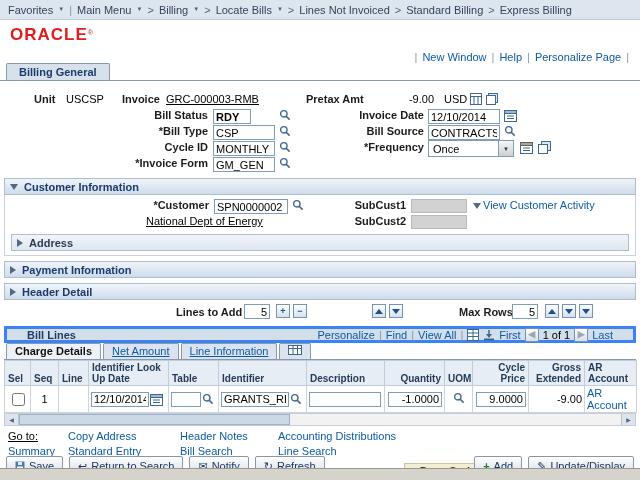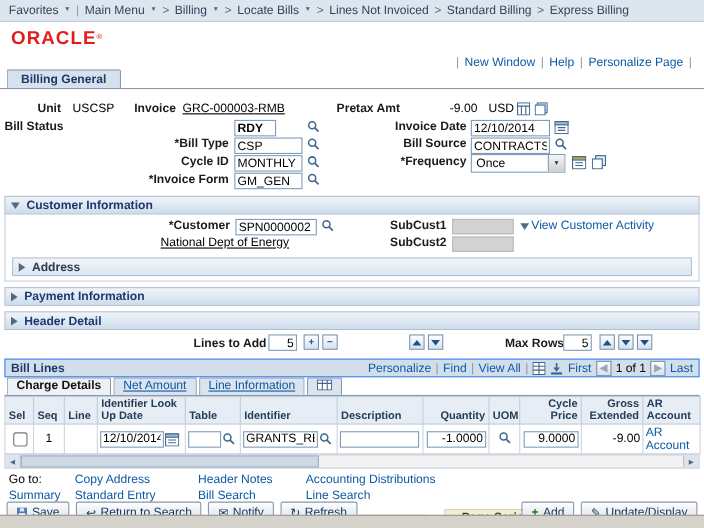--- a/index.html
+++ b/index.html
@@ -63,21 +63,21 @@
   
   .secbar { height:17px; background:linear-gradient(#f0f4f9,#cddcec); border:1px solid #aebfd1;
     display:flex; align-items:center; gap:6px; padding:0 5px; color:#1d3a6d; font-weight:bold; cursor:pointer; }
   .custbox { border:1px solid #c8d3df; border-top:none; padding:3px 6px 4px; }
   .crow { position:relative; height:16px; }
 
   
   .linesrow { position:relative; height:20px; margin-top:3px; }
 
   
-  .gridbar { height:17px; background:#d2deea; border:1px solid #3b82f6; display:flex; align-items:center; padding:0 5px; margin-top:3px; }
+  .gridbar { height:17px; background:#d2deea; border:3px solid #3b82f6; display:flex; align-items:center; padding:0 20px; margin-top:3px; }
   .gridbar .title { color:#1d3a6d; font-weight:bold; }
   .gridbar .right { margin-left:auto; display:flex; align-items:center; gap:4px; }
   .gpipe { color:#8b97a6; }
   .gpipe::before { content:"|"; }
   .gridtabs { height:17px; display:flex; align-items:flex-end; gap:2px; padding-left:2px; border-bottom:1px solid #8699ae; }
   .gtab { border:1px solid #8699ae; border-bottom:none; border-radius:2px 2px 0 0; padding:1px 8px; height:16px;
     background:#dbe4ee; cursor:pointer; white-space:nowrap; }
   .gtab.active { background:#eef2f7; font-weight:bold; color:#111; }
   .gtab .lk { text-decoration:underline; }
   .grid { border-collapse:collapse; table-layout:fixed; width:632px; }
@@ -183,21 +183,21 @@
     </span>
     <span class="abs ico" style="left:482px;">
       <svg width="12" height="12">
           <rect x="2.5" y="0.5" width="9" height="9" fill="#dce7f2" stroke="#3f678f"></rect>
           <rect x="0.5" y="2.5" width="9" height="9" fill="#fff" stroke="#3f678f"></rect>
         </svg>
     </span>
   </div>
 
   <div class="frow">
-    <span class="abs lbl" style="left:0; width:204px; text-align:left;">Bill Status</span>
+    <span class="abs lbl" style="left:0; width:204px; text-align:right;">Bill Status</span>
     <input class="tbox abs" style="left: 209px; width: 38px; font-weight: bold;" value="RDY">
     <span class="abs ico" style="left:275px;">
       <svg width="12" height="12">
           <circle cx="4.8" cy="4.8" r="3.2" fill="#fff" stroke="#3f678f" stroke-width="1.4"></circle>
           <line x1="7.2" y1="7.2" x2="10.6" y2="10.6" stroke="#3f678f" stroke-width="1.6"></line>
         </svg>
     </span>
     <span class="abs lbl" style="left:290px; width:130px; text-align:right;">Invoice Date</span>
     <input class="tbox abs" style="left: 424px; width: 72px;" value="12/10/2014">
     <span class="abs ico" style="left:500px;">
@@ -465,21 +465,21 @@
 
   <div class="hscroll">
     <span class="sbtn">◀</span>
     <span class="strack">
         <span class="sthumb"></span>
       </span>
     <span class="sbtn rgt">▶</span>
   </div>
 
   <div class="gotorow" style="margin-top:4px;">
-    <span class="abs" style="left:4px;">Go to:</span>
+    <span class="abs" style="left:4px;text-decoration:underline;">Go to:</span>
     <a class="abs" style="left:64px;">Copy Address</a>
     <a class="abs" style="left:176px;">Header Notes</a>
     <a class="abs" style="left:274px;">Accounting Distributions</a>
   </div>
   <div class="gotorow">
     <a class="abs" style="left:4px;">Summary</a>
     <a class="abs" style="left:64px;">Standard Entry</a>
     <a class="abs" style="left:176px;">Bill Search</a>
     <a class="abs" style="left:274px;">Line Search</a>
   </div>

